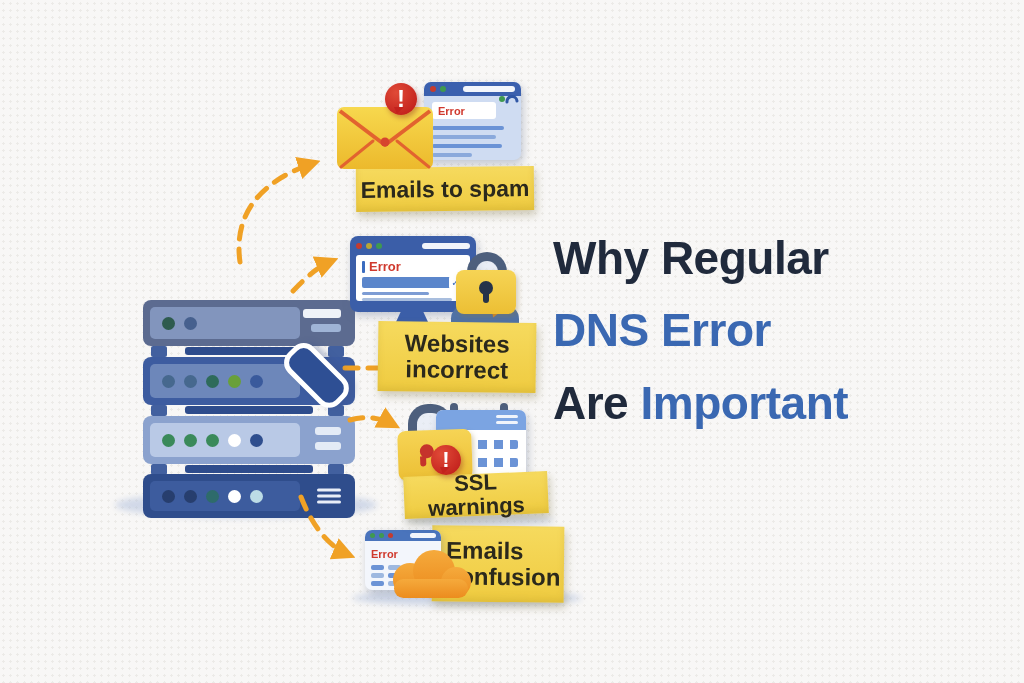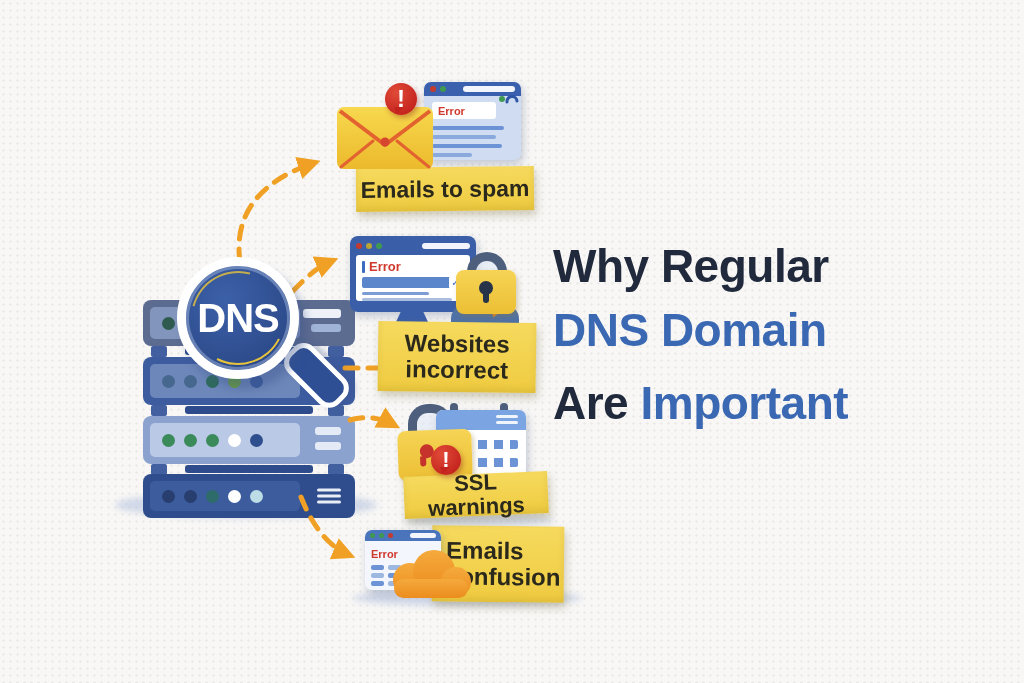--- a/index.html
+++ b/index.html
@@ -146,25 +146,20 @@
       </div>
       <span class="ham">
           <i></i>
           <i></i>
           <i></i>
         </span>
     </div>
   </div>
 
   <div class="mag-handle"></div>
-  <div class="mag-circle">
-    <div class="mag-arc" style="border-bottom-color:#e7c33c;transform:rotate(-18deg);"></div>
-    <div class="mag-arc" style="border-bottom-color:#e7c33c;transform:rotate(150deg);opacity:.8;"></div>
-    <span class="mag-label">DNS</span>
-  </div>
 
   <div class="winframe" style="left:424px;top:82px;width:97px;height:78px;background:#cfdcf2;">
     <div class="winhead" style="background:#3b60ae;">
       <span class="windot" style="background:#c43b2e;"></span>
       <span class="windot" style="background:#3f9950;"></span>
       <span class="winpill" style="width:52px;"></span>
     </div>
     <div style="position:relative;padding:6px 8px;">
       <span class="windot" style="position:absolute;right:16px;top:0px;background:#3f9950;"></span>
       <svg style="position:absolute;right:2px;top:-3px;" width="14" height="12" viewBox="0 0 14 12">
@@ -307,24 +302,24 @@
     </defs>
     <g fill="url(#cldg)">
       <circle cx="26" cy="34" r="17"></circle>
       <circle cx="50" cy="25" r="21"></circle>
       <circle cx="72" cy="36" r="15"></circle>
       <rect x="10" y="33" width="74" height="19" rx="9.5"></rect>
     </g>
   </svg>
 
   <div>
-    <div class="title-line" style="top:239px;">
+    <div class="title-line" style="top:231px;">
       <span>Why Regular</span>
     </div>
     <div class="title-line title-accent" style="top:303px;">
-      <span>DNS Domain</span>
+      <span>DNS Error</span>
     </div>
     <div class="title-line" style="top:376px;">
       <span>Are </span><span class="title-accent">Important</span>
     </div>
   </div>
 
 </div>
 
 </body></html>

